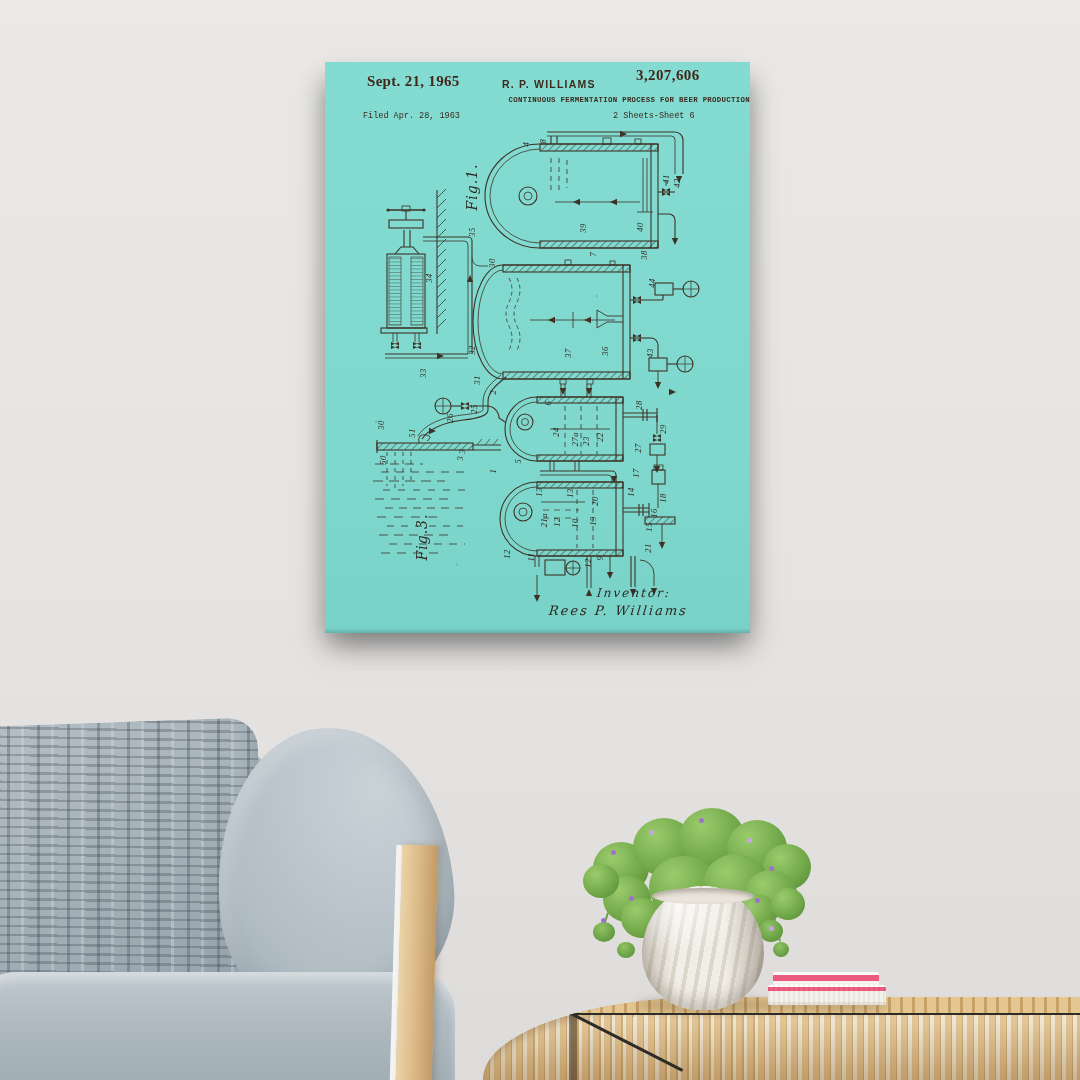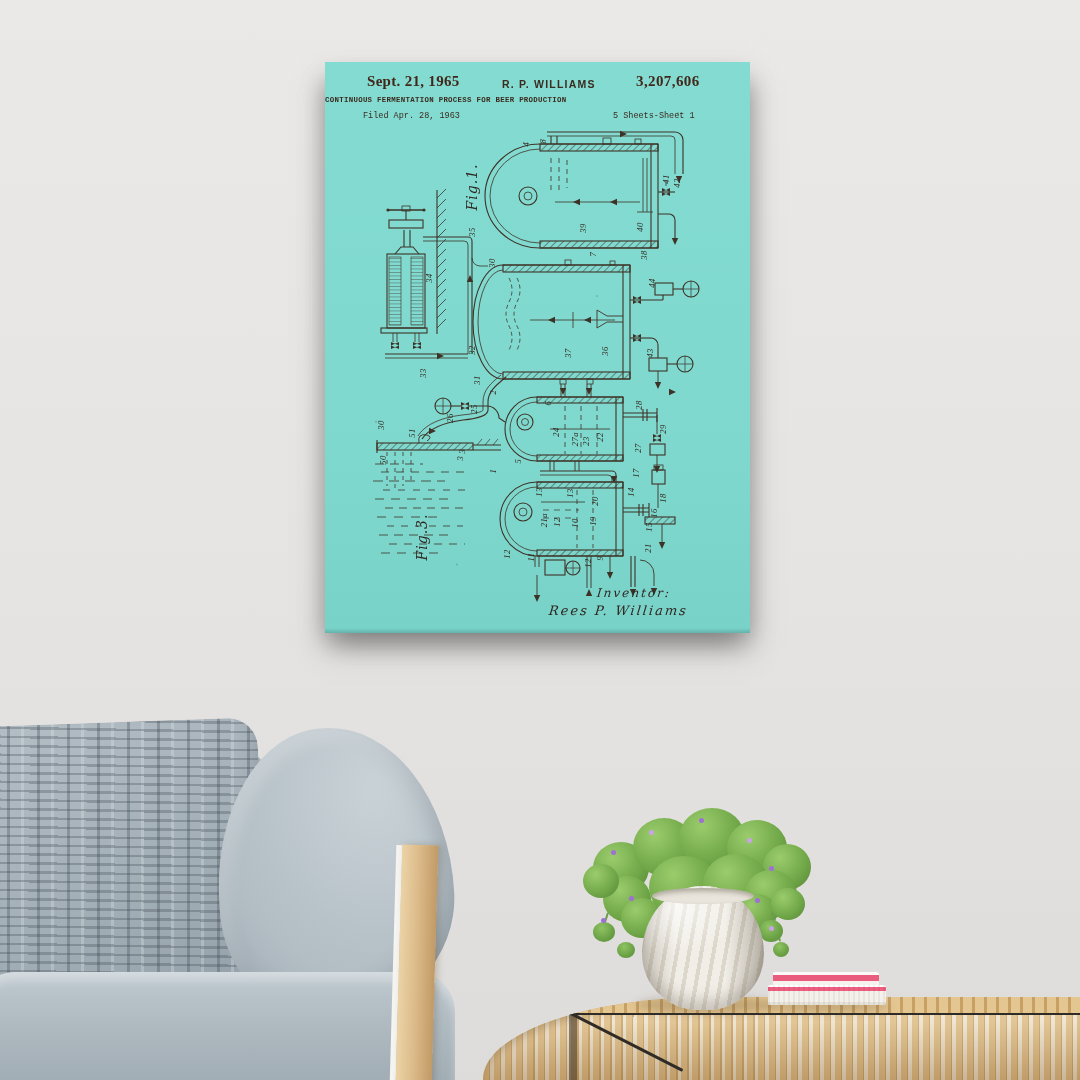--- a/index.html
+++ b/index.html
@@ -18,22 +18,22 @@
       linear-gradient(180deg,#83DBD2 0%,#7FD8CE 70%,#79D2C8 100%);
     box-shadow:0 16px 26px -2px rgba(95,95,95,.50),
                -10px 14px 22px -8px rgba(110,110,110,.35),
                10px 14px 22px -8px rgba(110,110,110,.35);
     color:#3E3226;}
   .poster:after{content:'';position:absolute;left:0;right:0;bottom:0;height:5px;
     background:linear-gradient(180deg,rgba(0,0,0,0),rgba(0,40,35,.18));}
   .ph{position:absolute;white-space:nowrap;}
   .ph-date{left:42px;top:11px;font:bold 15px "Liberation Serif",serif;letter-spacing:.3px;color:#42281A;}
   .ph-author{left:177px;top:16px;font:bold 10.5px "Liberation Sans",sans-serif;letter-spacing:1.2px;color:#3C2B1E;}
-  .ph-number{left:311px;top:11px;font:bold 15px "Liberation Serif",serif;letter-spacing:.4px;color:#42281A;}
-  .ph-title{left:0;top:34px;width:425px;text-align:left;
+  .ph-number{left:311px;top:5px;font:bold 15px "Liberation Serif",serif;letter-spacing:.4px;color:#42281A;}
+  .ph-title{left:0;top:34px;width:425px;text-align:right;
     font:bold 7.4px "Liberation Mono",monospace;letter-spacing:.3px;color:#3C2B1E;}
   .ph-filed{left:38px;top:49px;font:8.5px "Liberation Mono",monospace;color:#3C2B1E;}
   .ph-sheet{left:288px;top:49px;font:8.5px "Liberation Mono",monospace;color:#3C2B1E;}
   .sig{position:absolute;font:italic 13px "DejaVu Serif",serif;color:#2E2620;
        letter-spacing:2px;transform:skewX(-6deg);}
   .sig-label{left:272px;top:524px;font-size:12px;}
   .sig-name{left:224px;top:541px;}
   .diagram-svg{position:absolute;left:0;top:0;}
   .label-layer{position:absolute;inset:0;}
   .plabel{position:absolute;font:italic 8.5px "Liberation Serif",serif;color:#32281E;
@@ -113,21 +113,21 @@
 <body>
 
 <div class="scene">
 
   <div class="poster">
     <span class="ph ph-date">Sept. 21, 1965</span>
     <span class="ph ph-author">R. P. WILLIAMS</span>
     <span class="ph ph-number">3,207,606</span>
     <span class="ph ph-title">CONTINUOUS FERMENTATION PROCESS FOR BEER PRODUCTION</span>
     <span class="ph ph-filed">Filed Apr. 28, 1963</span>
-    <span class="ph ph-sheet">5 Sheets-Sheet 1</span>
+    <span class="ph ph-sheet">2 Sheets-Sheet 6</span>
 
     <svg class="diagram-svg" width="425" height="571" viewBox="0 0 425 571">
       <defs>
         <pattern id="ht" width="5" height="5" patternUnits="userSpaceOnUse" patternTransform="rotate(45)">
           <line x1="0" y1="0" x2="0" y2="5" stroke="#3E3226" stroke-width="1"></line>
         </pattern>
         <pattern id="fins" width="6" height="3.5" patternUnits="userSpaceOnUse">
           <line x1="0" y1="0" x2="6" y2="0" stroke="#3E3226" stroke-width=".8"></line>
         </pattern>
       </defs>

